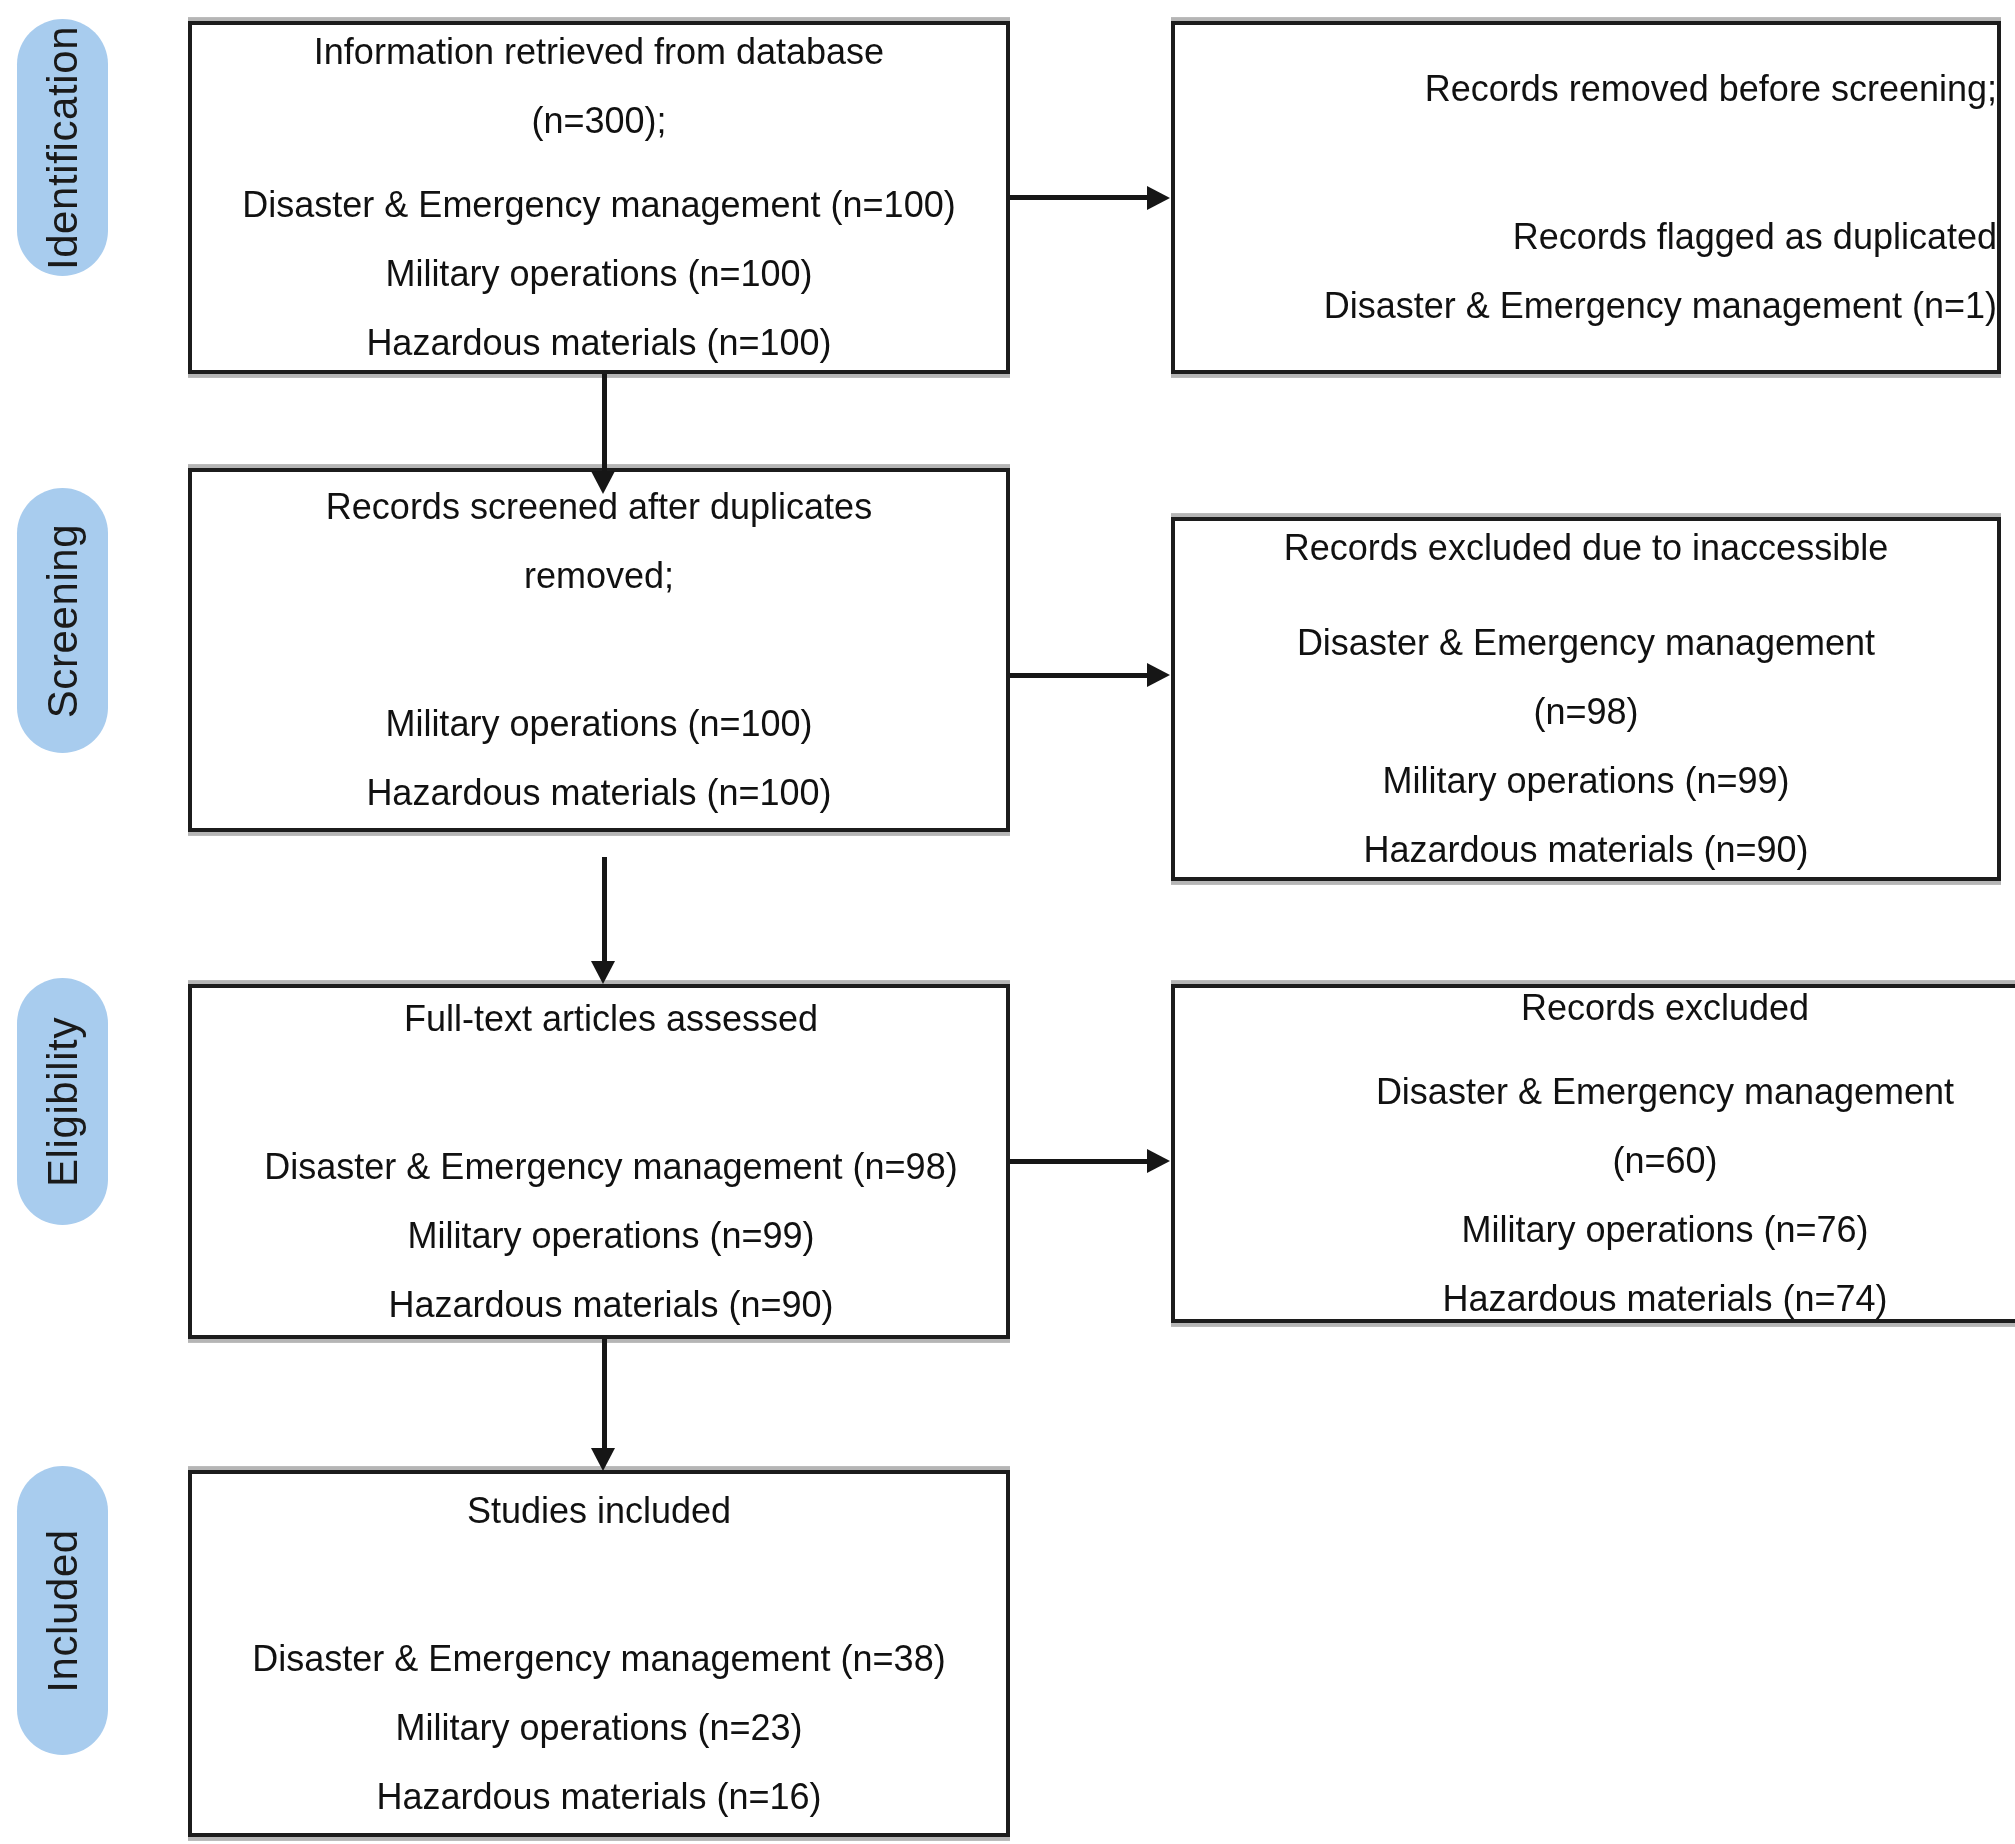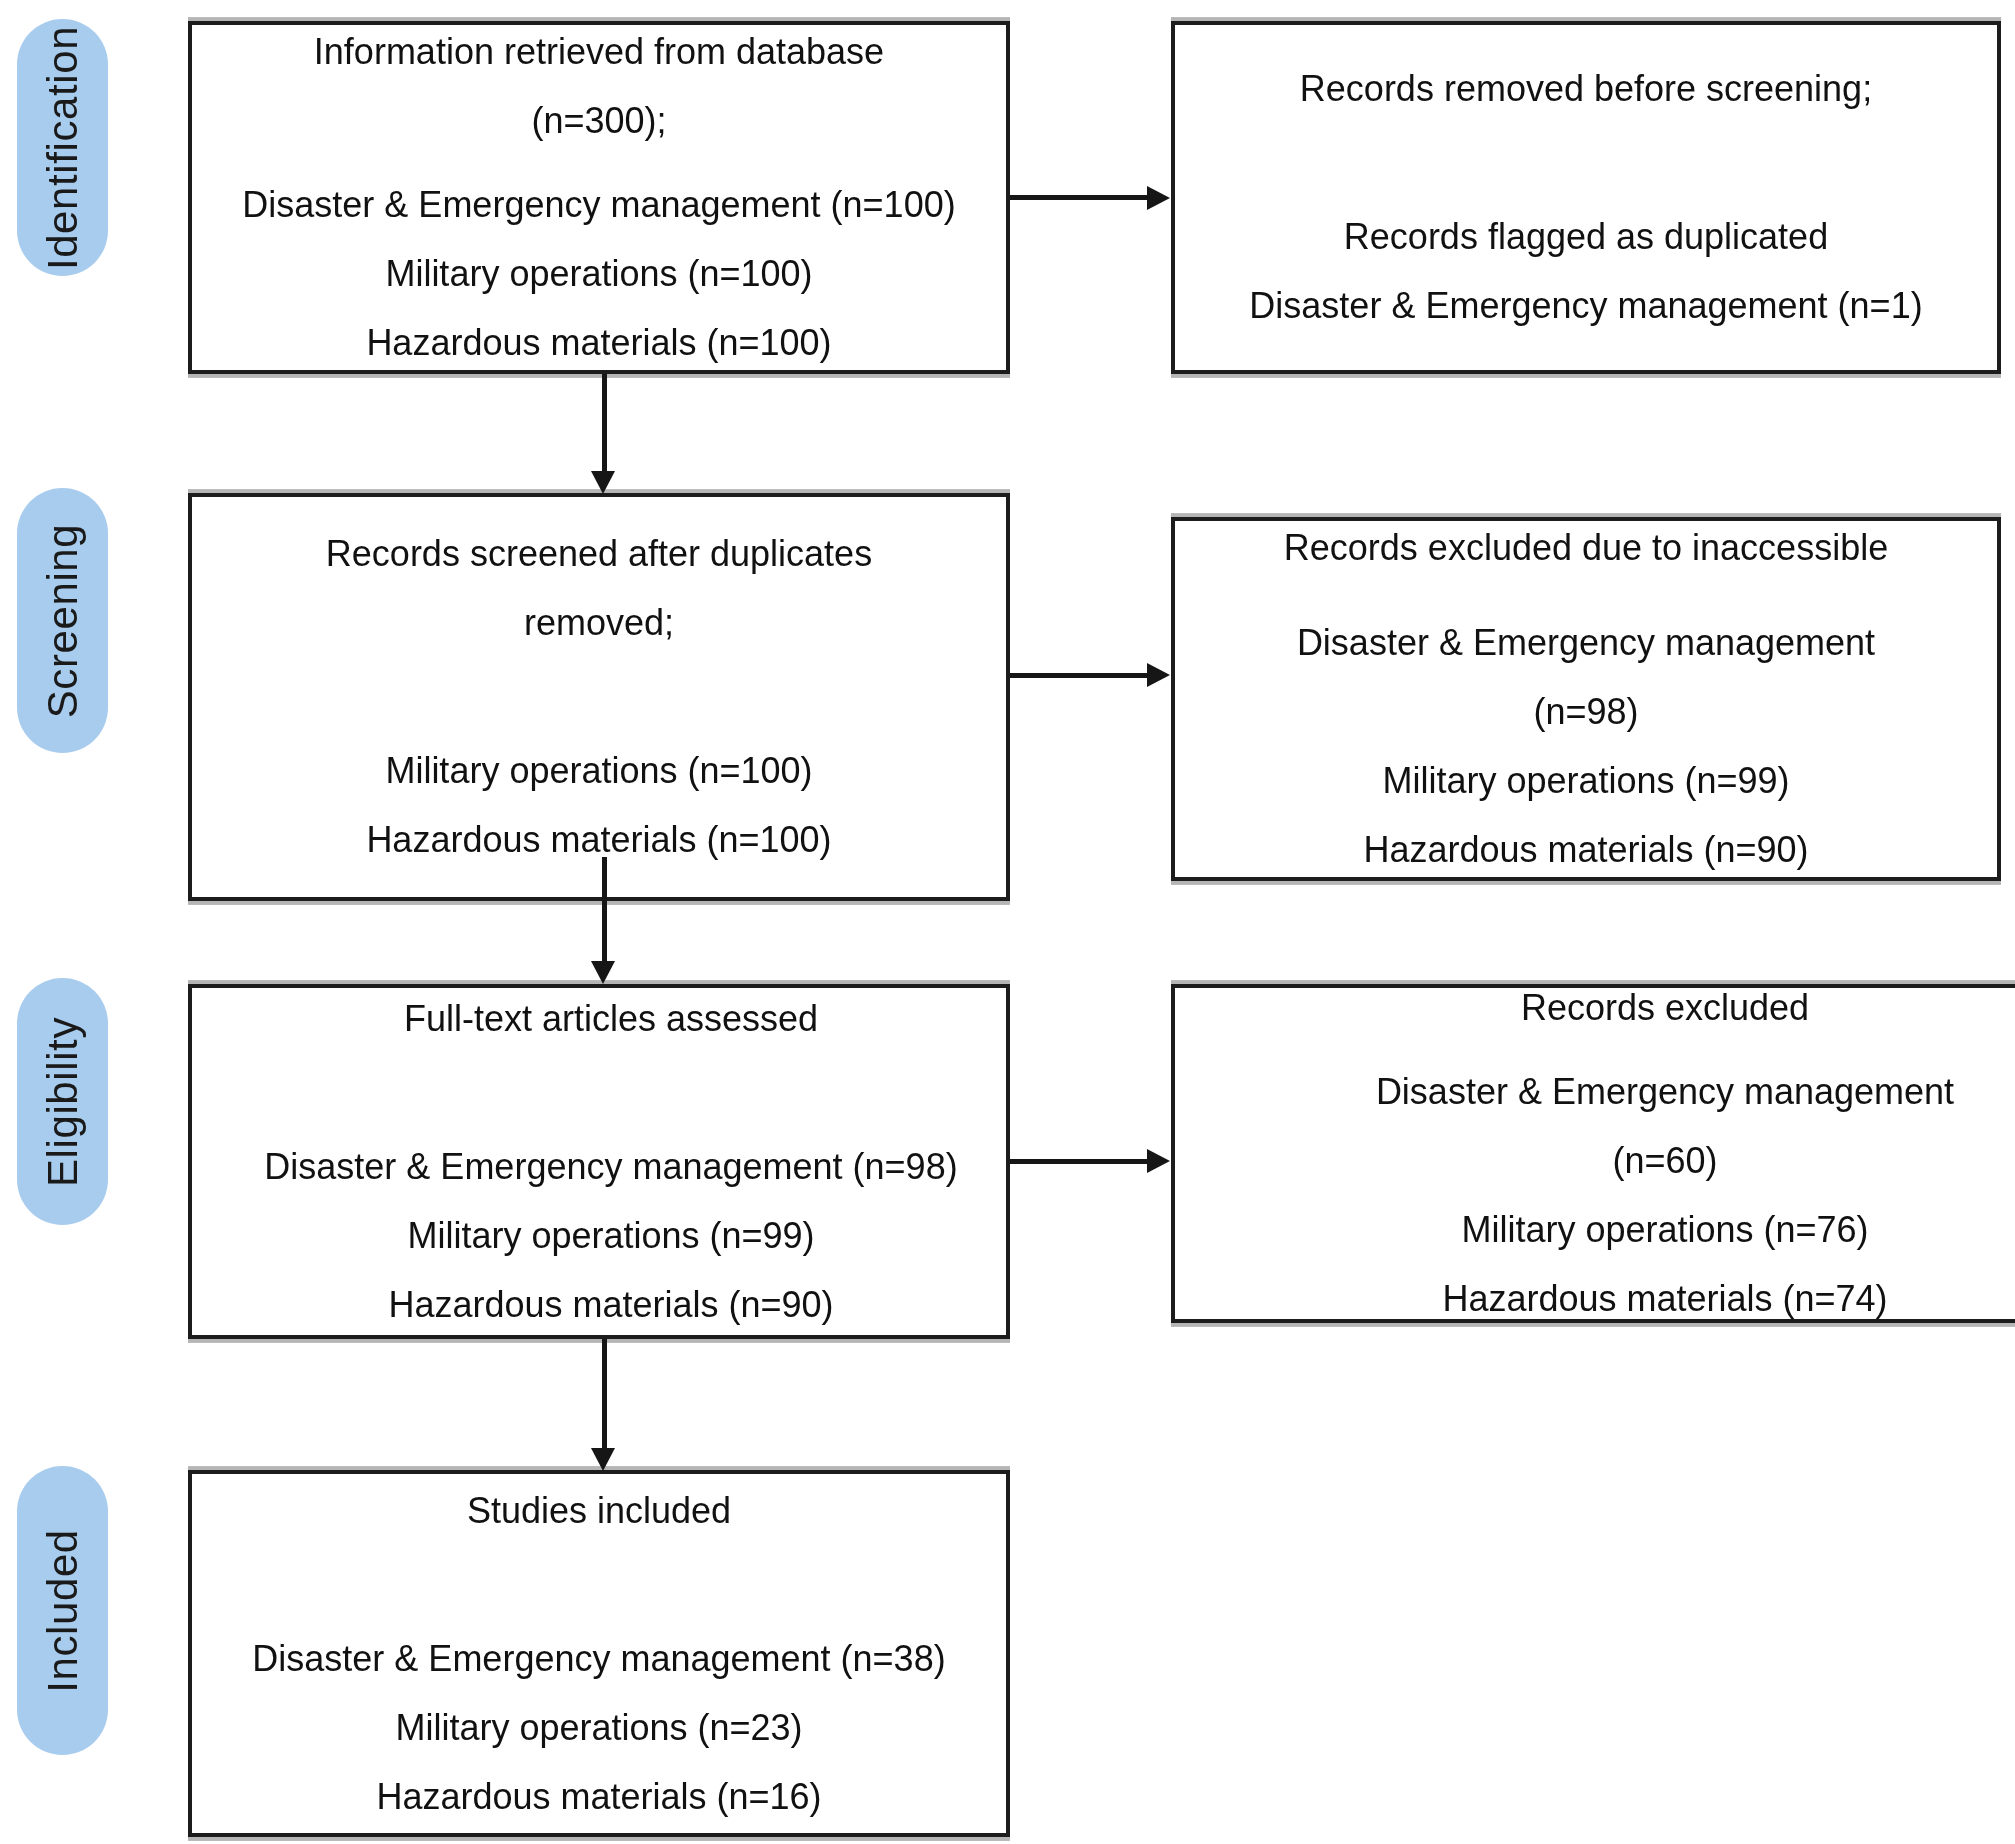--- a/index.html
+++ b/index.html
@@ -101,28 +101,28 @@
 
   <div class="box" style="left:188px; top:20.5px; width:822px; height:353px;">
     <div class="line">Information retrieved from database</div>
     <div class="line">(n=300);</div>
     <div class="gap"></div>
     <div class="line">Disaster &amp; Emergency management (n=100)</div>
     <div class="line">Military operations (n=100)</div>
     <div class="line">Hazardous materials (n=100)</div>
   </div>
 
-  <div class="box" style="left:1171px; top:20.5px; width:830px; height:353px;">
+  <div class="box" style="left:1171px; top:20.5px; width:830px; height:353px;align-items:flex-end;">
     <div class="line">Records removed before screening;</div>
     <div class="gap"></div>
     <div class="line">Records flagged as duplicated</div>
     <div class="line">Disaster &amp; Emergency management (n=1)</div>
   </div>
 
-  <div class="box" style="left:188px; top:493px; width:822px; height:408px;">
+  <div class="box" style="left:188px; top:468px; width:822px; height:364px;">
     <div class="line">Records screened after duplicates</div>
     <div class="line">removed;</div>
     <div class="gap"></div>
     <div class="line">Military operations (n=100)</div>
     <div class="line">Hazardous materials (n=100)</div>
   </div>
 
   <div class="box" style="left:1171px; top:494px; width:830px; height:364px;margin-top:23px;">
     <div class="line">Records excluded due to inaccessible</div>
     <div class="gap"></div>

